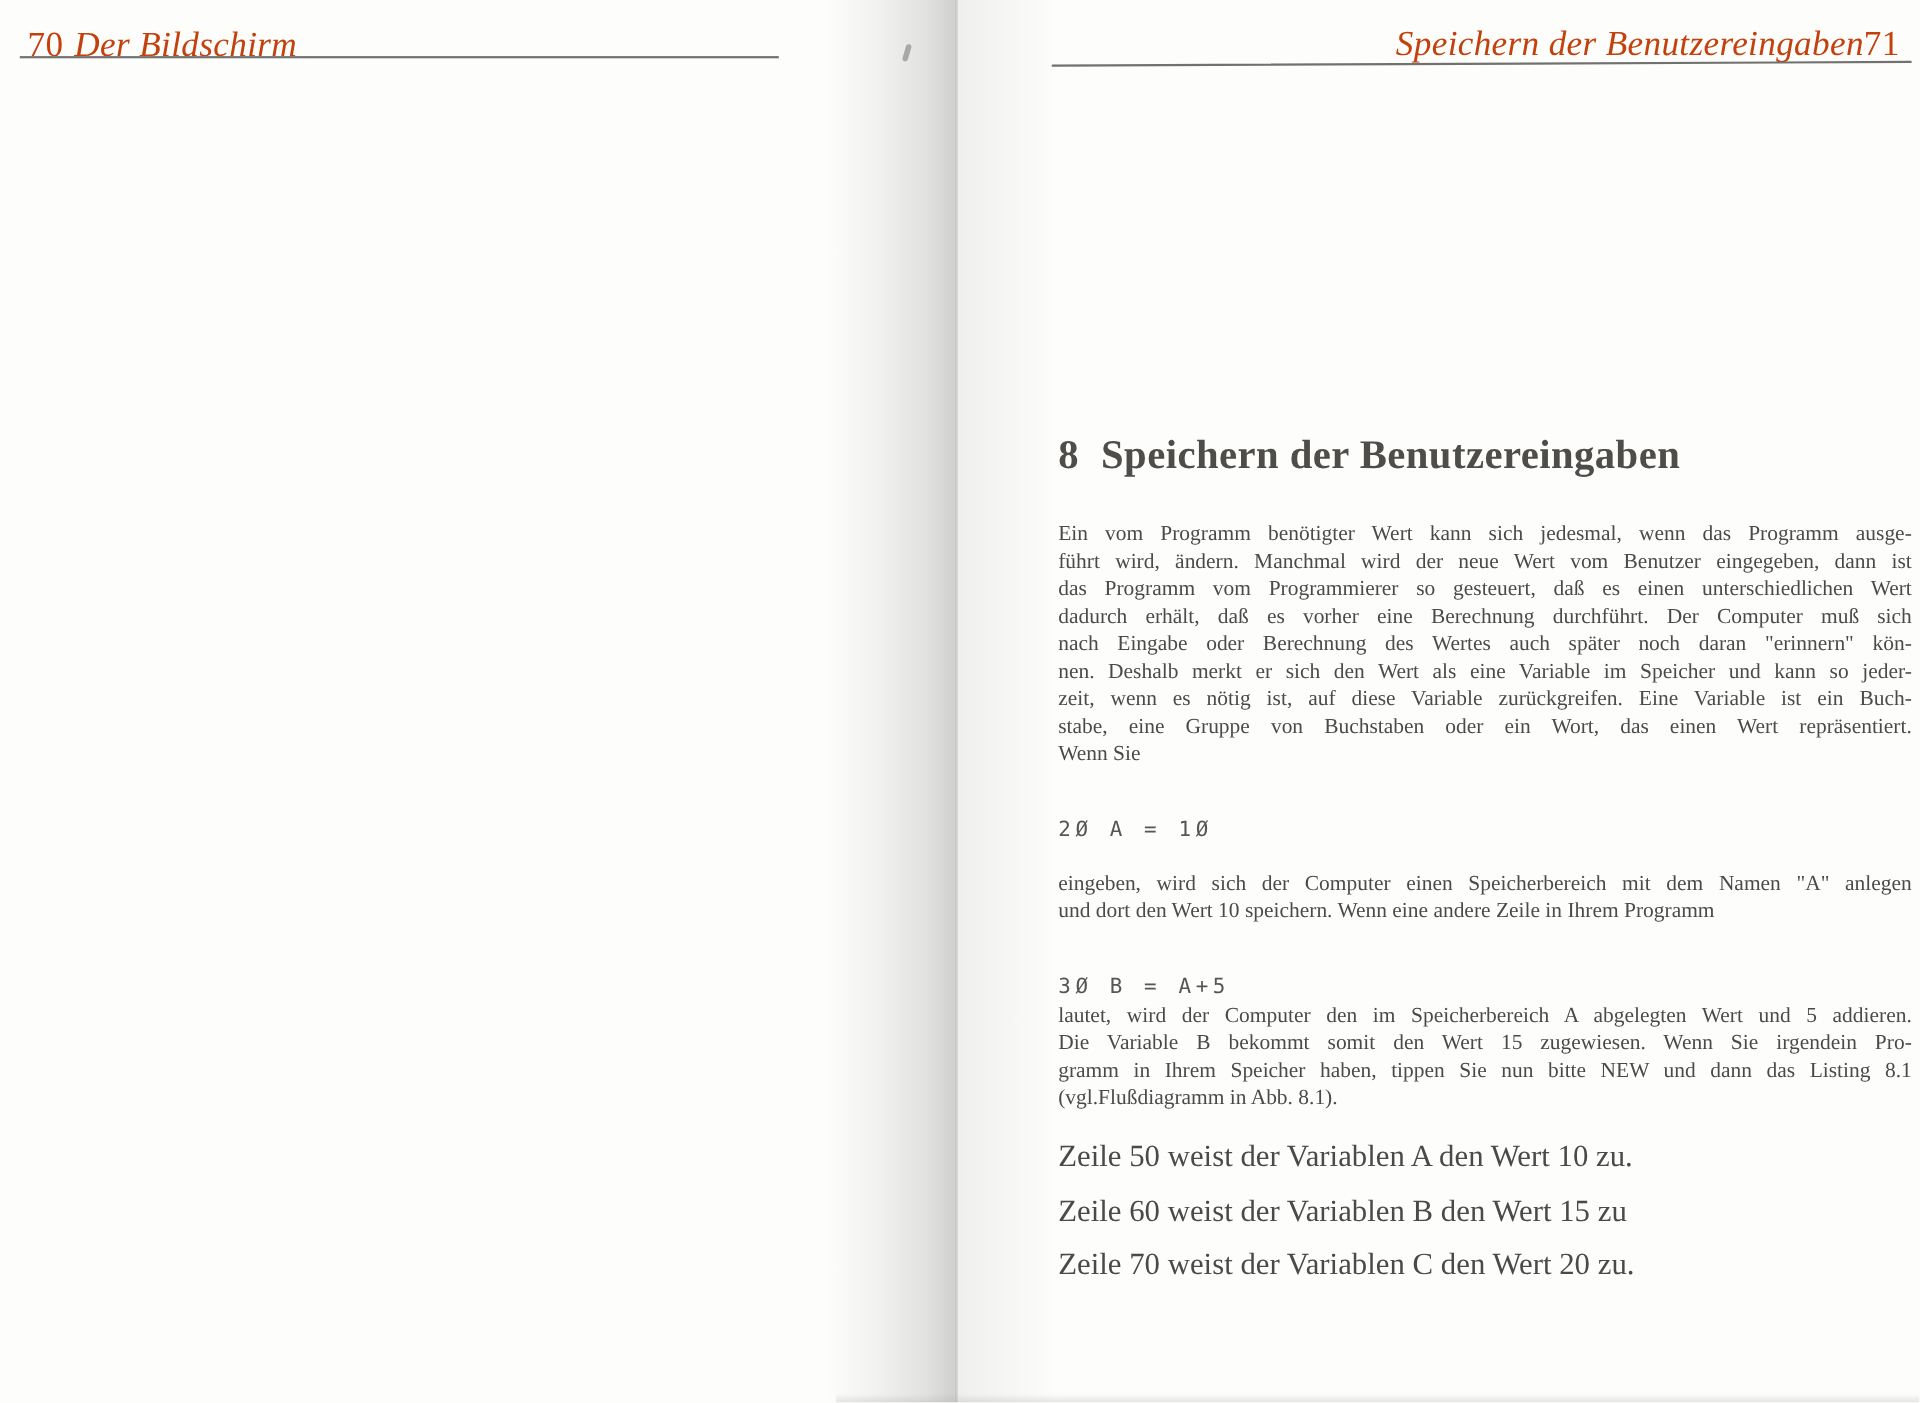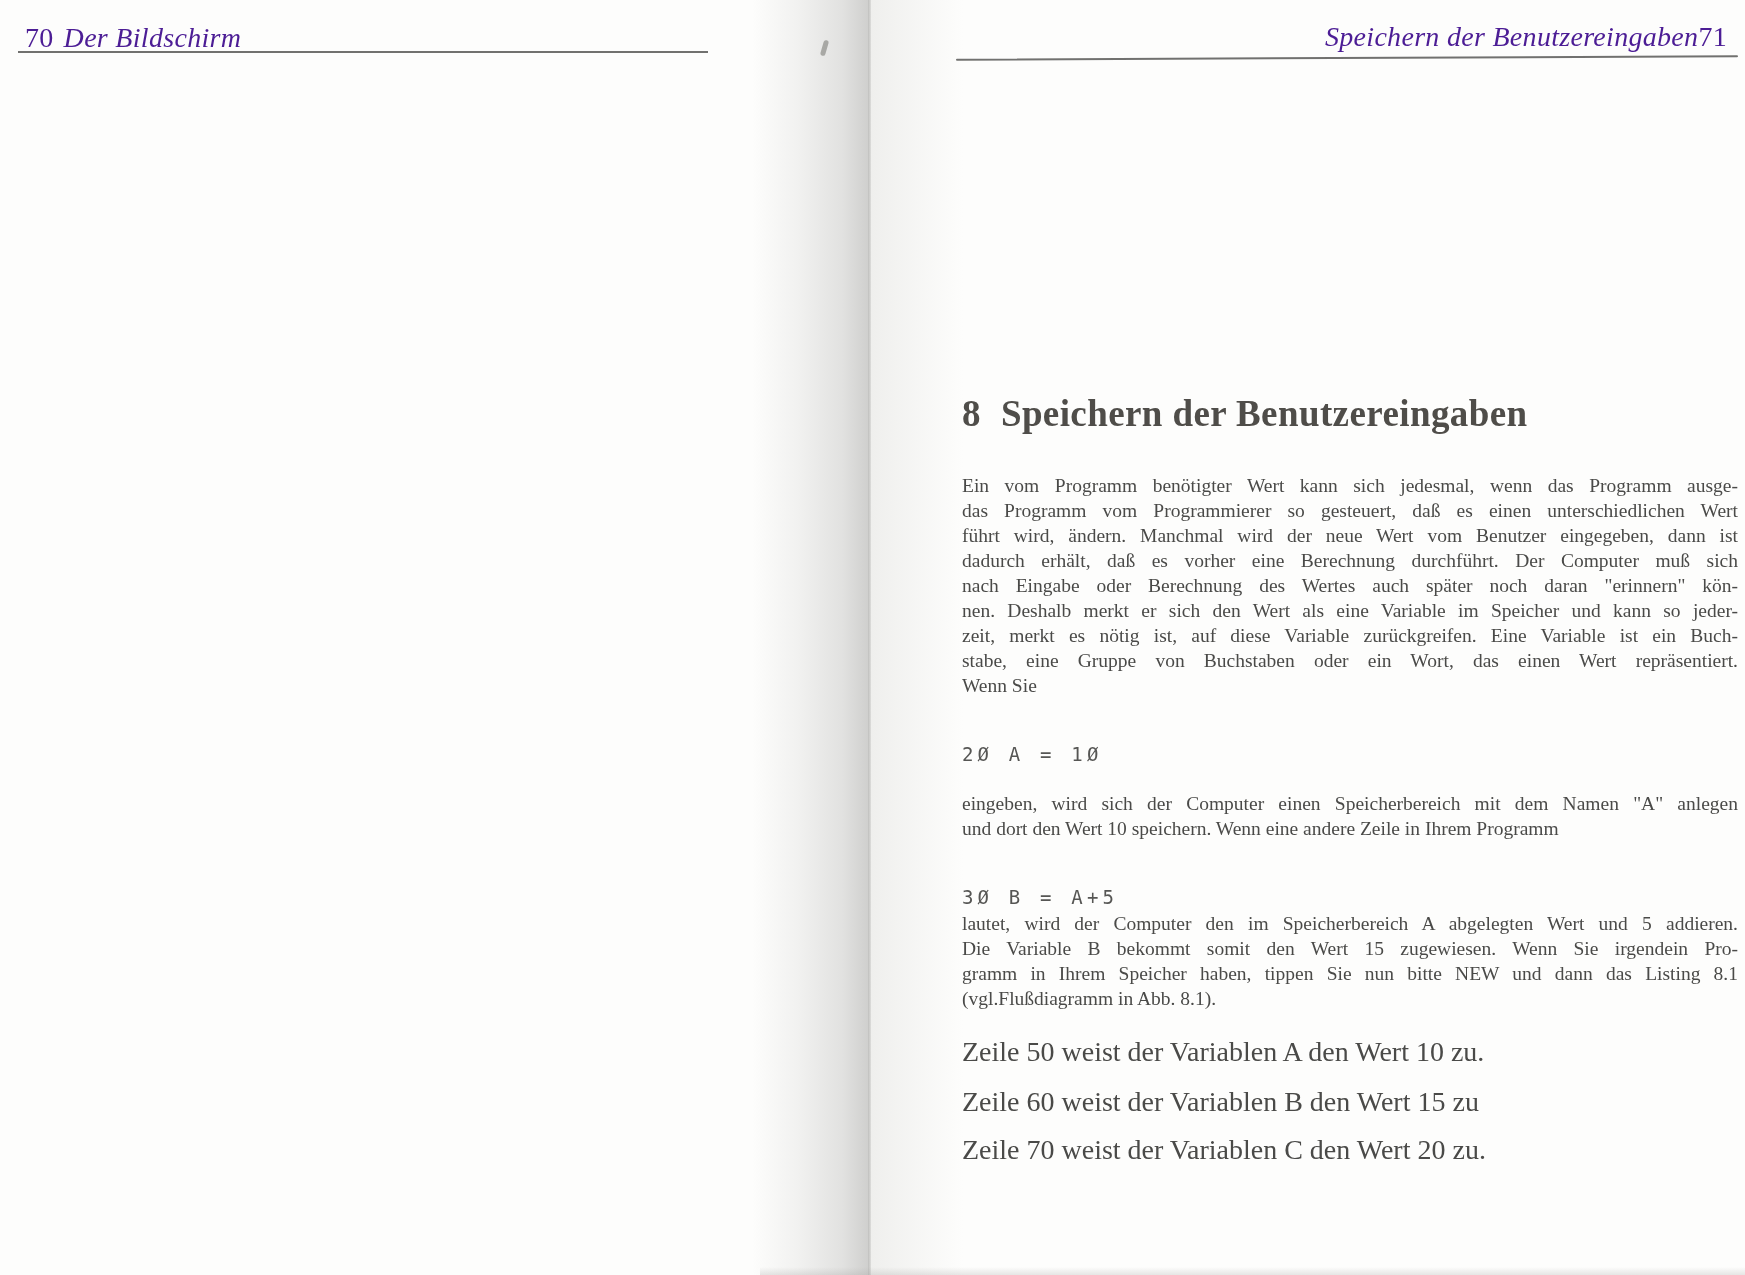--- a/index.html
+++ b/index.html
@@ -37,21 +37,21 @@
     background: linear-gradient(to top, rgba(160,160,158,0.25), rgba(160,160,158,0));
   }
   .scan-artifact {
     position: absolute; left: 822px; top: 40px; width: 5px; height: 16px;
     background: #93938f; border-radius: 3px; transform: rotate(16deg); opacity: .75;
   }
 
   
   .running-header {
     position: absolute;
-    font-size: 28px; color: #4c1d95; letter-spacing: 0.3px;
+    font-size: 32px; color: #c2410c; letter-spacing: 0.3px;
     white-space: nowrap;
   }
   .running-header .pagenum { font-style: normal; }
   .running-header .htitle  { font-style: italic; }
   .header-left  { left: 25px; top: 22px; }
   .header-left .htitle { margin-left: 10px; }
   .header-right { right: 18px; top: 21px; text-align: right; }
   .header-right .pagenum { }
 
   .rule {
@@ -119,26 +119,26 @@
       <span class="htitle">Speichern der Benutzereingaben</span><span class="pagenum">71</span>
     </div>
     <div class="rule rule-right"></div>
 
     <div class="chapter-heading">
       <span class="chnum">8</span><span>Speichern der Benutzereingaben</span>
     </div>
 
     <div class="textblock para1">
       <span class="line just">Ein vom Programm benötigter Wert kann sich jedesmal, wenn das Programm ausge-</span>
+      <span class="line just">führt wird, ändern. Manchmal wird der neue Wert vom Benutzer eingegeben, dann ist</span>
       <span class="line just">das Programm vom Programmierer so gesteuert, daß es einen unterschiedlichen Wert</span>
-      <span class="line just">führt wird, ändern. Manchmal wird der neue Wert vom Benutzer eingegeben, dann ist</span>
       <span class="line just">dadurch erhält, daß es vorher eine Berechnung durchführt. Der Computer muß sich</span>
       <span class="line just">nach Eingabe oder Berechnung des Wertes auch später noch daran "erinnern" kön-</span>
       <span class="line just">nen. Deshalb merkt er sich den Wert als eine Variable im Speicher und kann so jeder-</span>
-      <span class="line just">zeit, merkt es nötig ist, auf diese Variable zurückgreifen. Eine Variable ist ein Buch-</span>
+      <span class="line just">zeit, wenn es nötig ist, auf diese Variable zurückgreifen. Eine Variable ist ein Buch-</span>
       <span class="line just">stabe, eine Gruppe von Buchstaben oder ein Wort, das einen Wert repräsentiert.</span>
       <span class="line">Wenn Sie</span>
     </div>
 
     <div class="code-line code1">2Ø A = 1Ø</div>
 
     <div class="textblock para2">
       <span class="line just">eingeben, wird sich der Computer einen Speicherbereich mit dem Namen "A" anlegen</span>
       <span class="line">und dort den Wert 10 speichern. Wenn eine andere Zeile in Ihrem Programm</span>
     </div>

